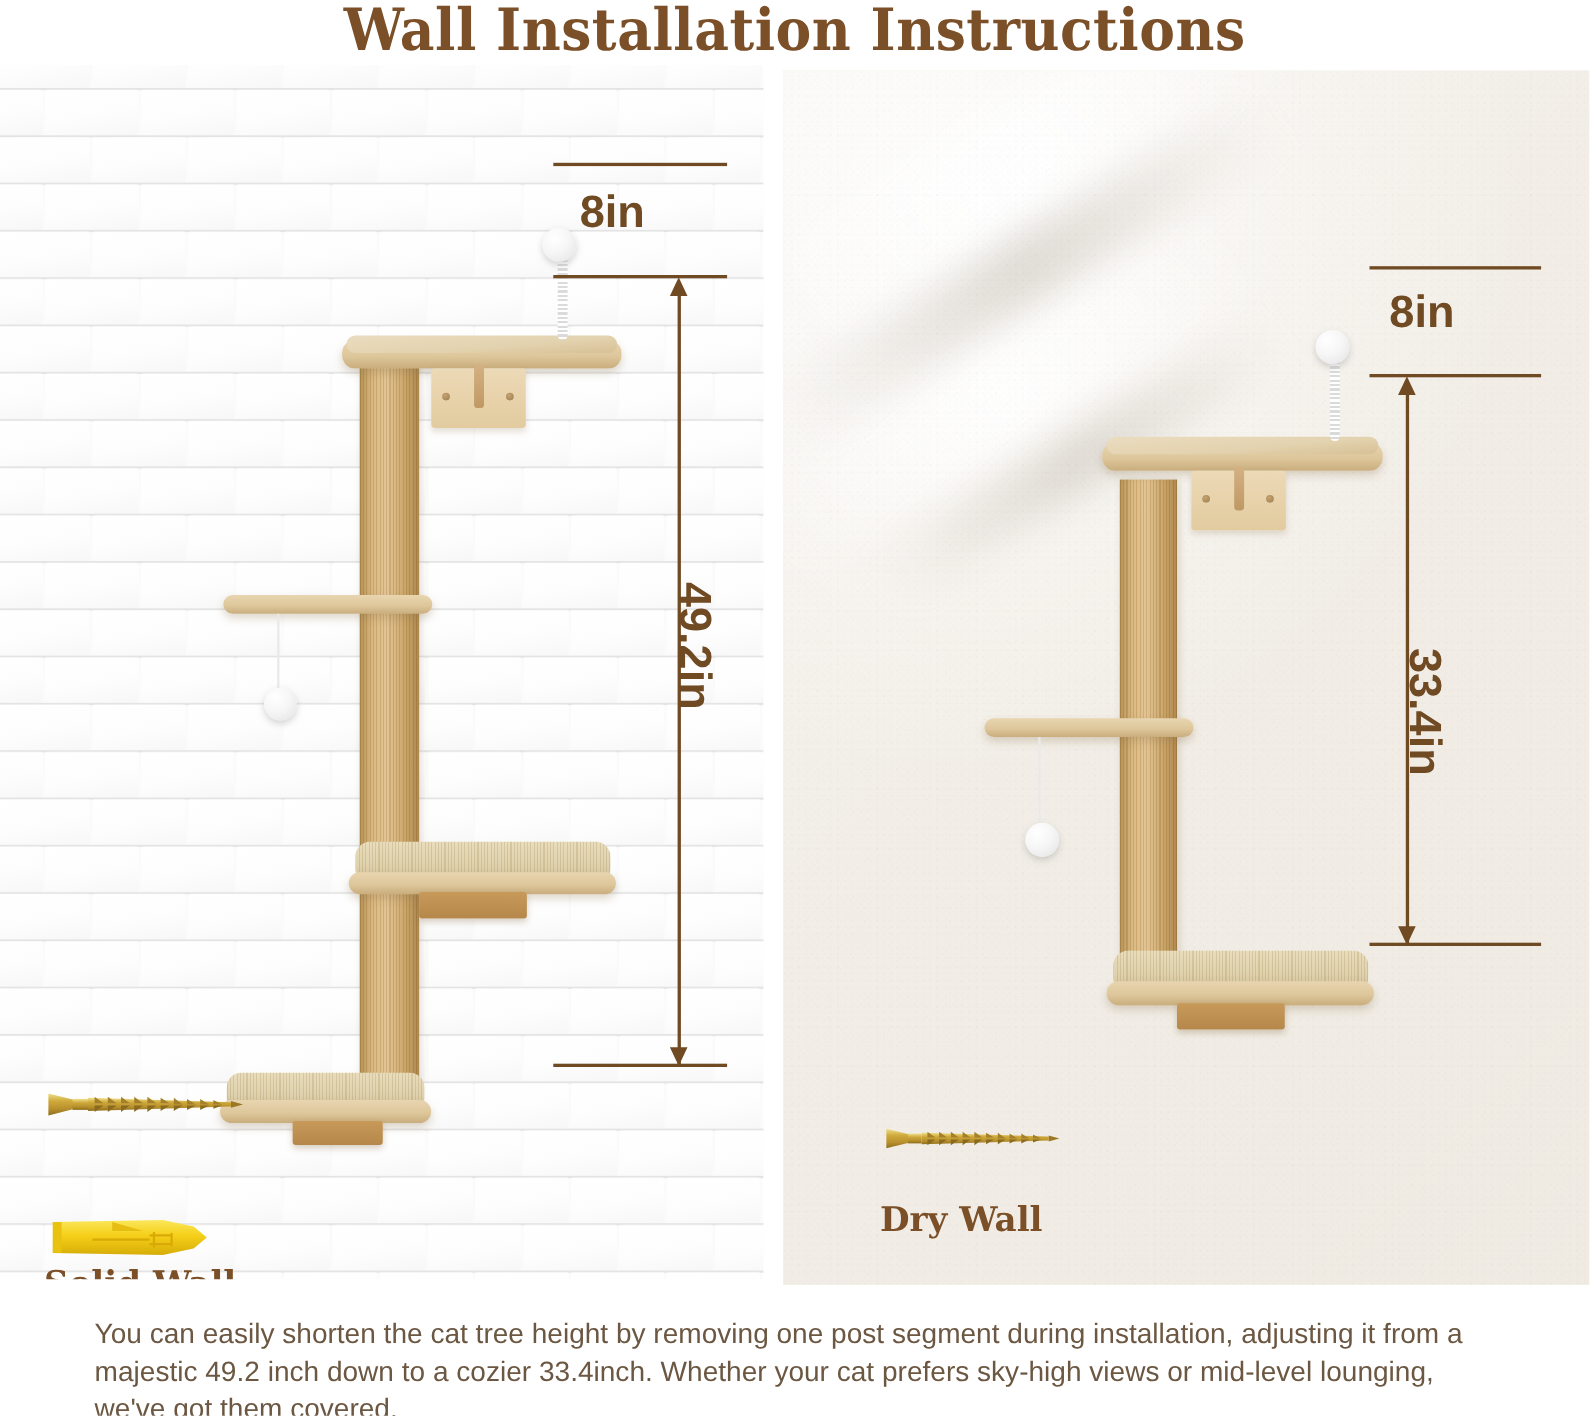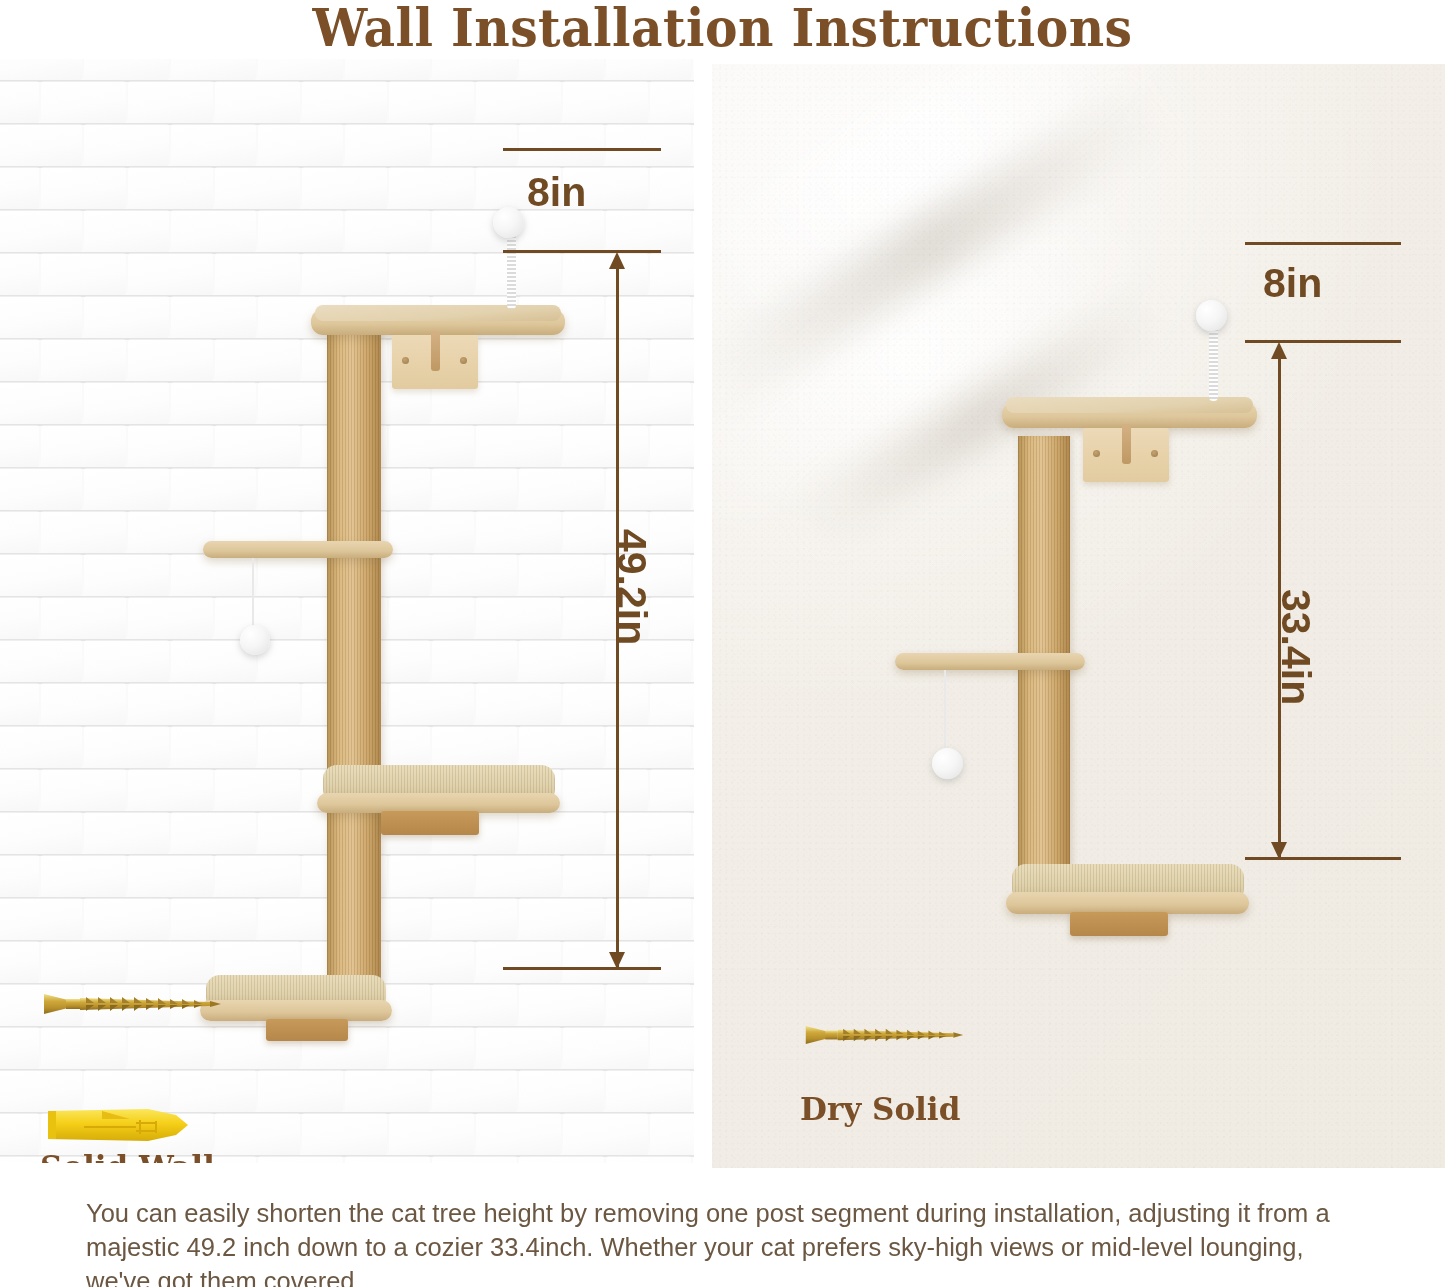--- a/index.html
+++ b/index.html
@@ -634,16 +634,16 @@
       <polygon points="92,27 100,21 92,21"></polygon>
         <polygon points="104,26 112,21 104,21"></polygon>
       <polygon points="116,26 124,21 116,21"></polygon>
         <polygon points="128,25 136,21 128,21"></polygon>
       <polygon points="140,25 148,21 140,21"></polygon>
         <polygon points="152,24 160,21 152,21"></polygon>
     </g>
     <polygon points="168,17 179,20 168,23" fill="#9c7824"></polygon>
   </svg>
 
-  <div class="walltype" style="left:88px;top:1027px;">Dry Solid</div>
+  <div class="walltype" style="left:88px;top:1027px;">Dry Wall</div>
 </div>
 
 <div id="caption">You can easily shorten the cat tree height by removing one post segment during installation, adjusting it from a majestic 49.2 inch down to a cozier 33.4inch. Whether your cat prefers sky-high views or mid-level lounging, we've got them covered.</div>
 
 </body></html>

